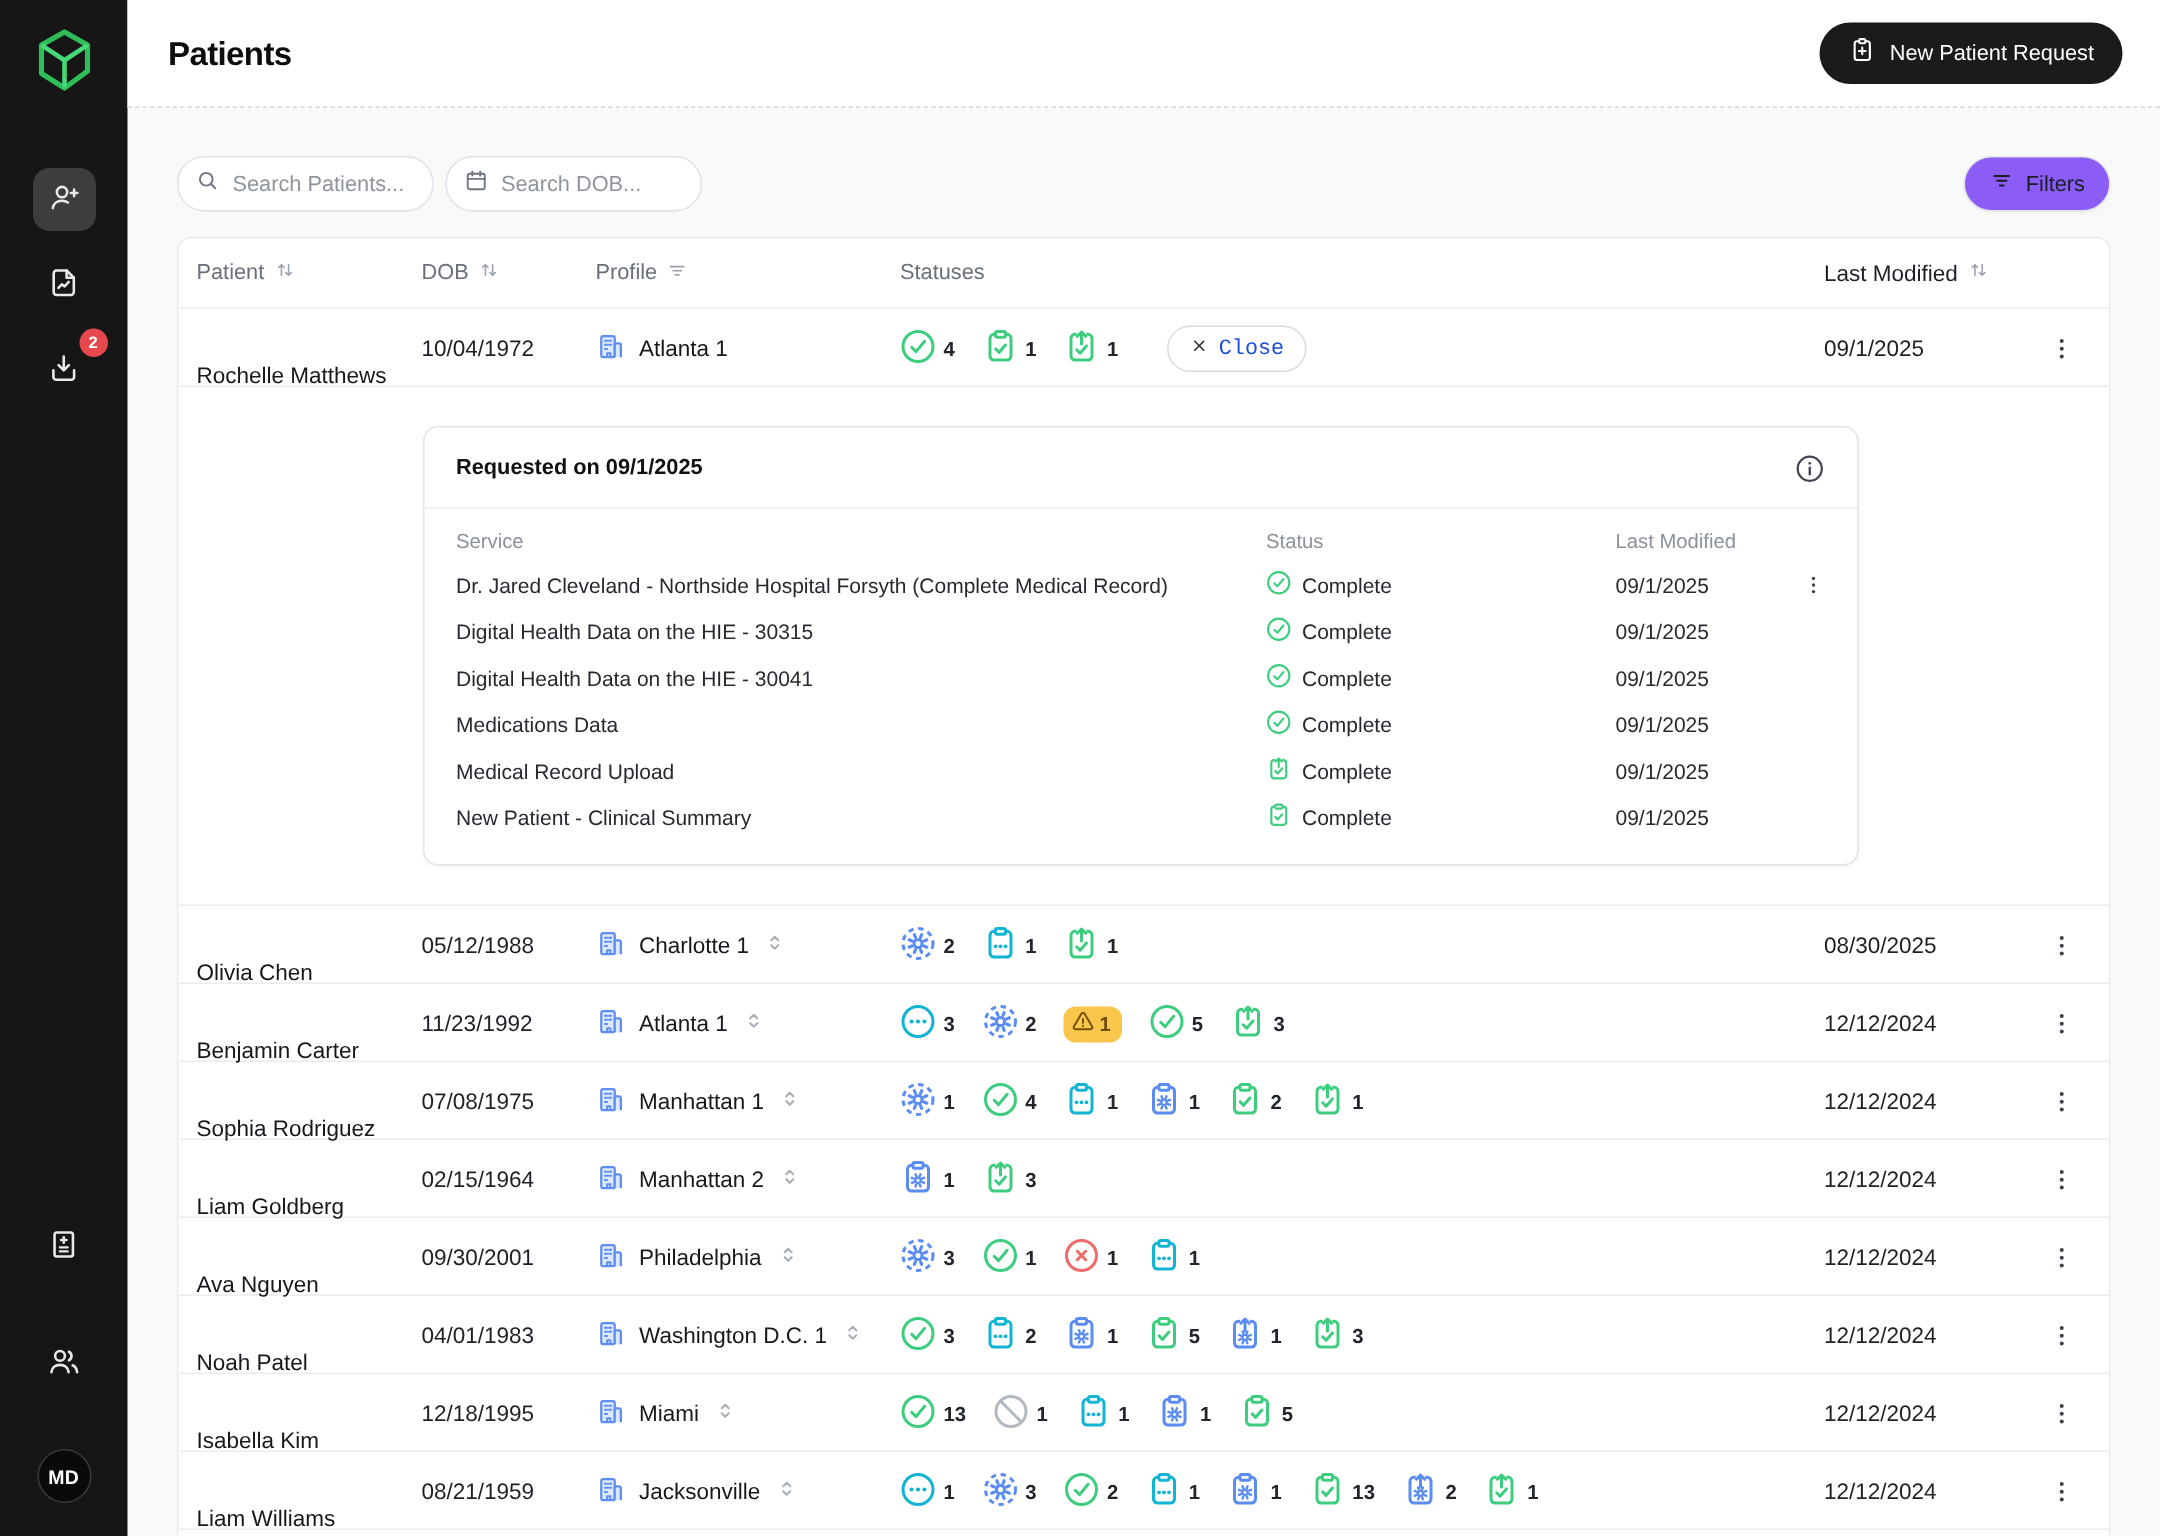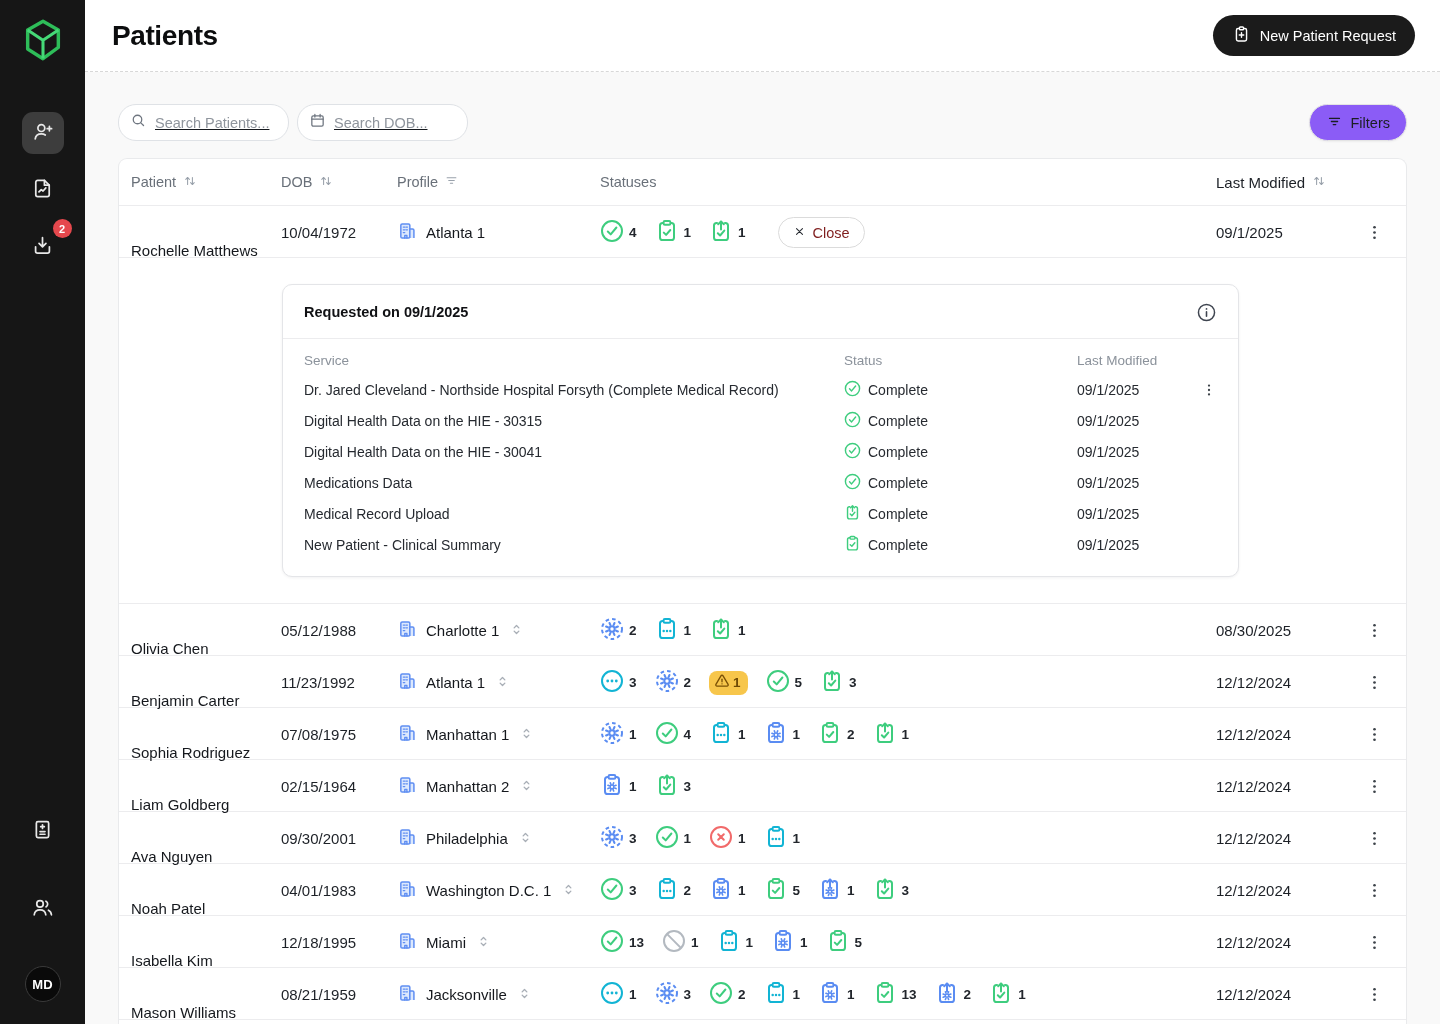--- a/index.html
+++ b/index.html
@@ -14,45 +14,45 @@
   .nav { margin-top:49px; display:flex; flex-direction:column; gap:15px; align-items:center; }
   .nav.bottom { margin-top:auto; gap:36px; }
   .nav-btn { width:42px; height:42px; border-radius:11px; display:flex; align-items:center; justify-content:center; position:relative; }
   .nav-btn.active { background:#3d3d3d; }
   .nav-badge { position:absolute; top:-7px; right:-8px; min-width:19px; height:19px; border-radius:10px; background:#E5484D; color:#fff; font-size:11px; font-weight:700; display:flex; align-items:center; justify-content:center; }
   .avatar { width:36px; height:36px; border-radius:50%; background:#0a0a0a; border:1px solid #3a3a3a; color:#fff; font-size:13px; font-weight:700; display:flex; align-items:center; justify-content:center; letter-spacing:.2px; }
 
   
   .main { flex:1; display:flex; flex-direction:column; min-width:0; }
   .topbar { flex:0 0 72px; background:#fff; border-bottom:1px dashed #d8d8d8; display:flex; align-items:center; justify-content:space-between; padding:0 25px 0 27px; }
-  .page-title { font-size:28px; font-weight:800; color:#0c0d0e; letter-spacing:-.4px; }
+  .page-title { font-size:22px; font-weight:800; color:#0c0d0e; letter-spacing:-.4px; }
   .npr-btn { height:41px; border-radius:22px; background:#1b1b1b; color:#fff; display:flex; align-items:center; gap:9px; padding:0 19px; font-size:14.5px; font-weight:500; }
 
   .content { flex:1; padding:32px 33px 0; display:flex; flex-direction:column; overflow:hidden; }
   .toolbar { display:flex; align-items:center; gap:8px; flex:0 0 auto; }
-  .search-box { width:171px; height:37px; background:#fff; border:1px solid #dfe2e6; border-radius:18px; display:flex; align-items:center; gap:8px; padding:0 11px;text-decoration:underline; }
+  .search-box { width:171px; height:37px; background:#fff; border:1px solid #dfe2e6; border-radius:18px; display:flex; align-items:center; gap:8px; padding:0 11px; }
   .search-box input { border:none; outline:none; width:100%; font-size:14.5px; color:#30343a; background:transparent; }
   .search-box input::placeholder { color:#8f959d; }
   .filters-btn { margin-left:auto; height:37px; border-radius:19px; background:#8b5cf6; border:1px solid #e4e4e4; box-shadow:0 1px 2px rgba(0,0,0,.05); display:flex; align-items:center; gap:8px; padding:0 16px; font-size:14.5px; font-weight:500; color:#1b1e23; }
 
   
   .table-card { margin-top:17px; flex:1; background:#fff; border:1px solid #e9eaec; border-bottom:none; border-radius:9px 9px 0 0; overflow:hidden; }
   .t-grid { display:grid; grid-template-columns:150px 116px 203px 1fr 152px 40px; align-items:center; padding:0 12px; }
   .t-head { height:46px; color:#697079; font-size:14.5px; }
   .th { display:flex; align-items:center; gap:6px; }
   .t-row { height:52px; border-top:1px solid #ececee; }
   .cell-name { font-size:15px; font-weight:500; color:#15181d;margin-top:36px; }
   .cell-dob { font-size:15px; color:#1d2127; }
   .cell-profile { display:flex; align-items:center; gap:9px; font-size:15px; color:#15181d; }
   .statuses { display:flex; align-items:center; gap:18px; }
   .status { display:flex; align-items:center; gap:5px; font-size:13.5px; font-weight:700; color:#22262c; }
   .status b { font-weight:700; }
   .warn-badge { background:#F7C64B; border-radius:8px; height:24px; padding:0 7px 0 5px; gap:3px; color:#6F4A05; }
   .warn-badge b { color:#6F4A05; }
-  .close-btn { height:31px; border-radius:17px; border:1px solid #dbdbdb; background:#fff; display:flex; align-items:center; gap:7px; padding:0 14px; font-size:14.5px; font-weight:500; color:#7f1d1d; margin-left:14px; }
+  .close-btn { height:31px; border-radius:17px; border:1px solid #dbdbdb; background:#fff; display:flex; align-items:center; gap:7px; padding:0 14px; font-size:14.5px; font-weight:500; color:#1d4ed8; margin-left:14px;font-family:Liberation Mono, monospace; }
   .cell-lm { font-size:15px; color:#1d2127; padding-left:14px; }
   .kebab { justify-self:center; display:flex; align-items:center; justify-content:center; width:28px; height:28px; border-radius:6px; }
 
   
   .expanded-wrap { border-top:1px solid #ececee; padding:26px 167px 26px 163px; background:#fff; }
   .panel { background:#fff; border:1px solid #e4e5e8; border-radius:10px; box-shadow:0 1px 3px rgba(16,24,40,.06); }
   .panel-head { display:flex; align-items:center; justify-content:space-between; padding:14px 19px 13px 21px; border-bottom:1px solid #ececee; }
   .panel-title { font-size:14.5px; font-weight:700; color:#101114; }
   .info-btn { display:flex; align-items:center; justify-content:center; width:26px; height:26px; }
   .panel-body { padding:2px 20px 16px 21px; }
@@ -853,21 +853,21 @@
     <div class="cell-lm">12/12/2024</div>
     <button class="kebab">
                 <svg width="19" height="19" viewBox="0 0 24 24" xmlns="http://www.w3.org/2000/svg">
                   <circle cx="12" cy="5.4" r="1.7" fill="#3c4249"></circle>
                   <circle cx="12" cy="12" r="1.7" fill="#3c4249"></circle>
                   <circle cx="12" cy="18.6" r="1.7" fill="#3c4249"></circle>
                 </svg>
               </button>
             </div>
             <div class="t-grid t-row">
-    <div class="cell-name">Mason Williams</div>
+    <div class="cell-name">Liam Williams</div>
     <div class="cell-dob">08/21/1959</div>
     <div class="cell-profile">
       <span><svg width="20" height="20" viewBox="0 0 24 24" xmlns="http://www.w3.org/2000/svg">
                     <rect x="4.6" y="3.6" width="10.8" height="16.9" rx="1.6" fill="#DCE8FD" stroke="#5F8EF2" stroke-width="1.8"></rect>
                     <path d="M15.4 20.5V9.5h3.3c.9 0 1.6.7 1.6 1.6v9.4" fill="#DCE8FD" stroke="#5F8EF2" stroke-width="1.8" stroke-linejoin="round"></path>
                     <path d="M7.6 7.3h1.7M10.8 7.3h1.7M7.6 10.6h1.7M10.8 10.6h1.7M7.6 13.9h1.7" stroke="#5F8EF2" stroke-width="1.6" stroke-linecap="round"></path>
                     <path d="M9.3 20.4v-3h2.6v3" stroke="#5F8EF2" stroke-width="1.6" stroke-linecap="round" stroke-linejoin="round" fill="none"></path>
                   </svg></span>
       <span>Jacksonville</span>
       <span><svg width="17" height="17" viewBox="0 0 24 24" xmlns="http://www.w3.org/2000/svg">

